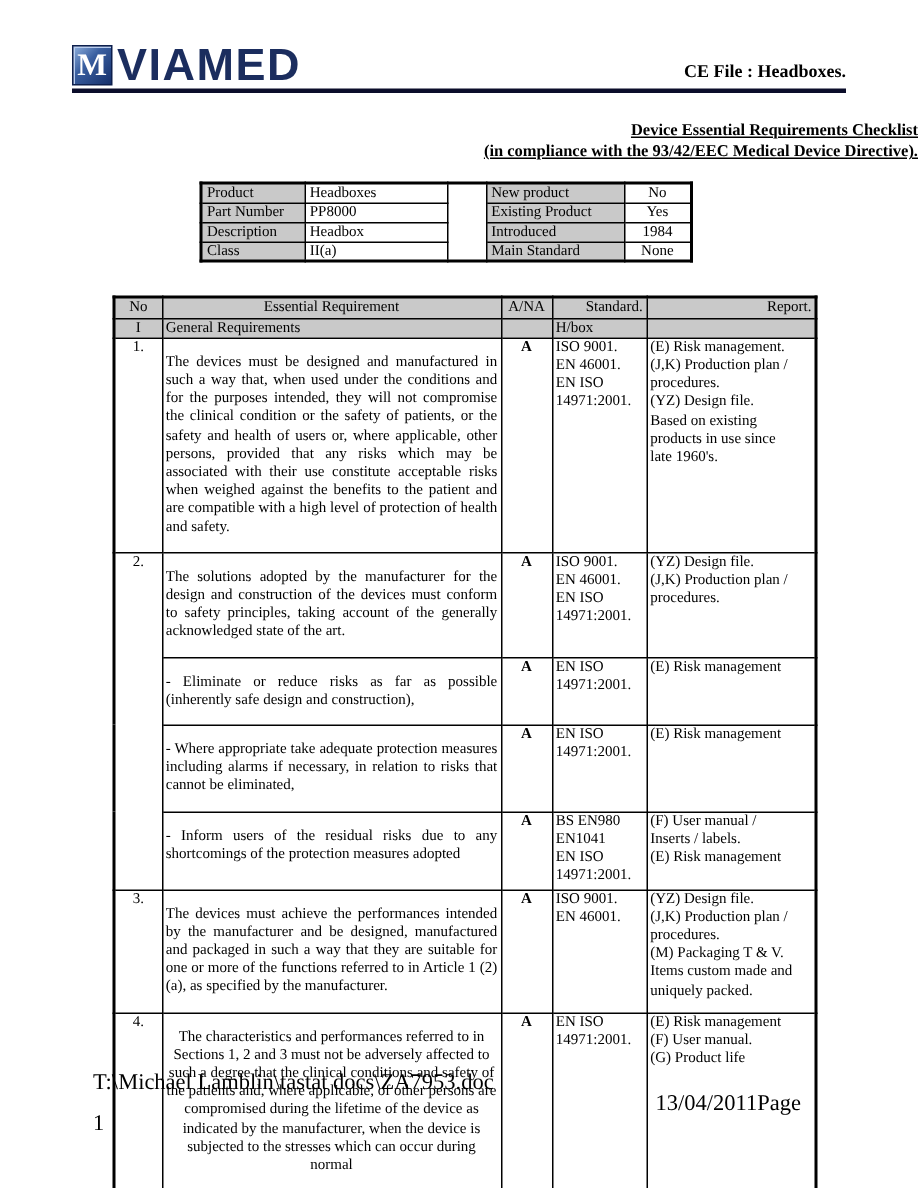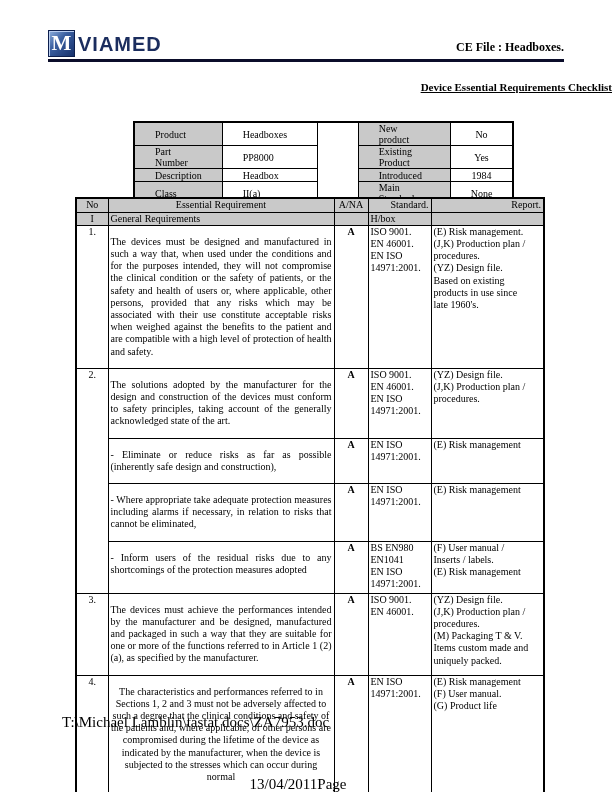--- a/index.html
+++ b/index.html
@@ -15,33 +15,33 @@
   .logo { display:flex; align-items:center; gap:3px; }
   .logo-mark {
     width:27px; height:27px; display:flex; align-items:center; justify-content:center;
     background:linear-gradient(135deg,#8fb0dd 0%, #3a5fa0 40%, #16306b 100%);
     border:1px solid #0d1f4d; box-shadow:inset 1px 1px 0 #b9cdef;
     color:#fff; font-family:"Liberation Serif", serif; font-weight:bold;
     font-size:21px; line-height:27px;
   }
   .logo-text {
     font-family:"Liberation Sans", sans-serif; font-weight:bold;
-    font-size:20px; letter-spacing:1px; color:#1b2d5e; line-height:26px;
+    font-size:30px; letter-spacing:1px; color:#1b2d5e; line-height:26px;
   }
   .ce-file { font-size:12px; font-weight:bold; padding-bottom:2px; }
   .hdr-rule { margin-top:2px; height:3px; background:#0b0d2a; }
   
   .doc-title { position:absolute; top:80px; left:0; right:0; text-align:right;
     font-size:11px; font-weight:bold; line-height:14px; }
   .doc-title div { text-decoration:underline; }
   
   table { border-collapse:collapse; }
   .ptable { position:absolute; top:121px; left:133px; font-size:10px;
     border:2px solid #000; }
-  .ptable td { border:1px solid #000; height:13px; padding:0 20px; vertical-align:middle; }
+  .ptable td { border:1px solid #000; height:13px; padding:0 3px; vertical-align:middle; }
   .plabel { background:#c9c9c9; }
   .pvalue { font-weight:normal; }
   .pcenter { text-align:center; }
   .pspacer { background:#fff; }
   
   .rtable { position:absolute; top:197px; left:75px; width:468px; font-size:10px;
     line-height:12.2px; border:2px solid #000; table-layout:fixed; }
   .rtable th, .rtable td { border:1px solid #000; vertical-align:top; }
   .rtable thead th { background:#c9c9c9; font-weight:normal; height:14px;
     text-align:center; padding:0 2px; }
@@ -57,41 +57,42 @@
   .rtable tbody tr:nth-child(8) { height:104px; }
   .rtable tbody tr:last-child td { border-bottom:2px solid #000; }
   .cno { text-align:center; padding:0 1px; }
   .creq { text-align:justify; padding:10px 2px; }
   .creq.left { text-align:center; }
   .cana { text-align:center; font-weight:bold; }
   .cstd, .crep { white-space:pre-line; padding:0 2px;margin-left:36px; }
   
   .footer { position:absolute; top:716px; left:62px; right:48px;
     font-size:15px; line-height:13.5px; }
-  .footer-line2 { display:flex; justify-content:center;margin-top:48px; }
+  .footer-line2 { display:flex; justify-content:flex-end; }
   .footer-page-label { margin-right:30px; }
 </style>
 </head>
 <body>
 
 <div class="page">
 
   <div class="hdr">
     <div class="hdr-row">
       <div class="logo">
         <span class="logo-mark">M</span>
         <span class="logo-text">VIAMED</span>
       </div>
       <div class="ce-file">CE File : Headboxes.</div>
     </div>
     <div class="hdr-rule"></div>
   </div>
 
   <div class="doc-title">
     <div>Device Essential Requirements Checklist</div>
+    <div>(in compliance with the 93/42/EEC Medical Device Directive).</div>
   </div>
 
   <table class="ptable">
     <colgroup>
       <col style="width:69px">
         <col style="width:95px">
         <col style="width:26px">
       <col style="width:92px">
         <col style="width:45px">
     </colgroup>

